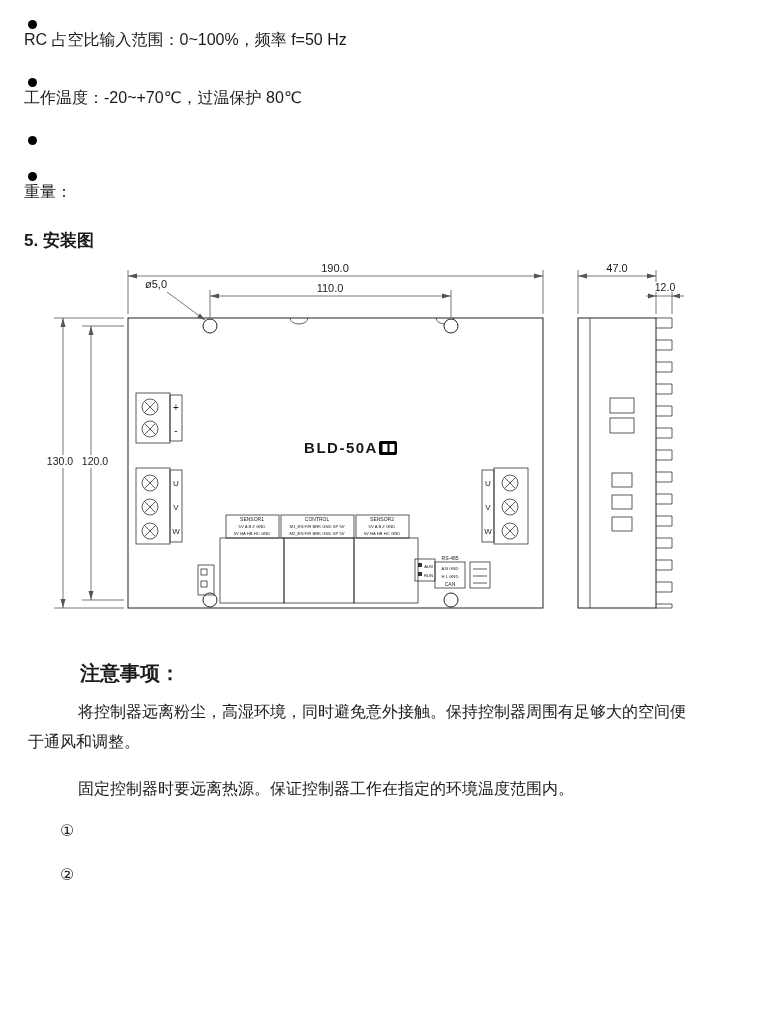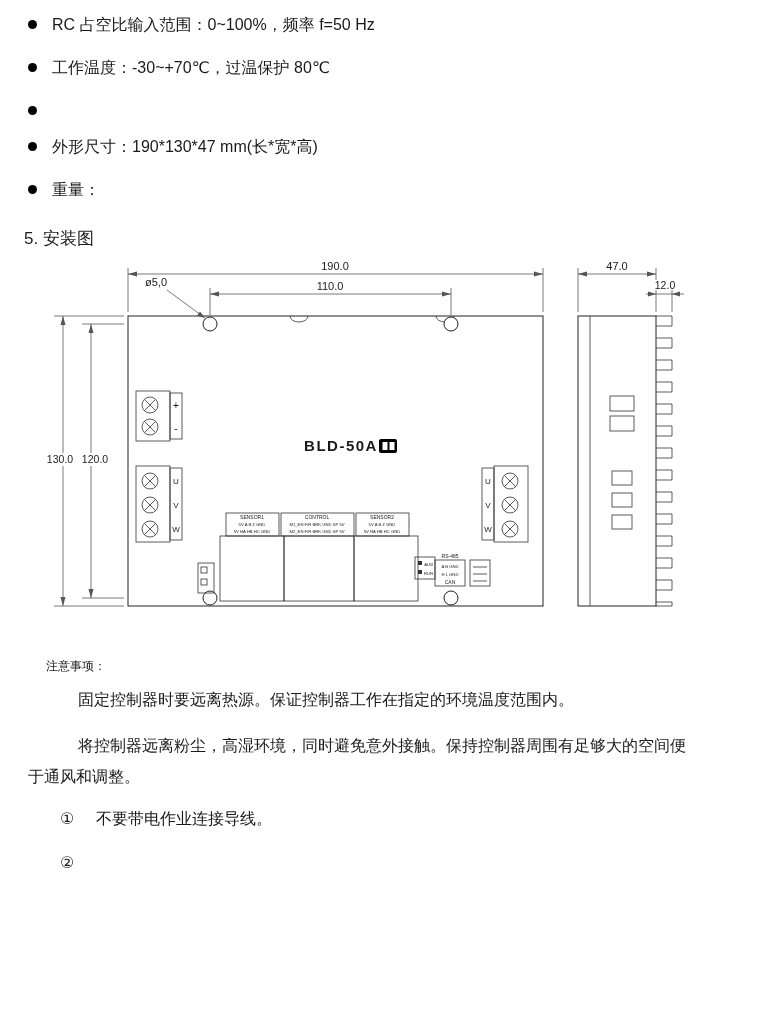--- a/index.html
+++ b/index.html
@@ -1,23 +1,23 @@
 <!DOCTYPE html>
 <html><head>
 <meta charset="utf-8">
 <style>
   html,body{margin:0;padding:0;background:#fff;}
   body{width:761px;height:1030px;overflow:hidden;color:#1a1a1a;
        font-family:"Liberation Sans","DejaVu Sans",sans-serif;}
   .page{padding:14px 24px 0 24px;}
-  .spec-item{display:flex;align-items:flex-start;font-size:16px;line-height:22px;margin-bottom:21px;}
+  .spec-item{display:flex;align-items:flex-start;font-size:16px;line-height:22px;margin-bottom:21px;flex-direction:column;}
   .dot{width:9px;height:9px;border-radius:50%;background:#000;margin:6px 15px 0 4px;flex:none;}
-  .sec-heading{font-size:17px;font-weight:400;margin:26px 0 6px 0;}
+  .sec-heading{font-size:17px;font-weight:700;margin:26px 0 6px 0;}
   .diagram-wrap{margin:4px 0 0 14px;}
-  .notes-title{font-size:12px;margin:18px 0 10px 22px;}
+  .notes-title{font-size:20px;margin:18px 0 10px 56px;font-weight:bold;}
   .para{font-size:16px;line-height:1.9;margin:0 0 16px 4px;width:672px;text-indent:50px;}
   .num-item{display:flex;font-size:16px;line-height:22px;margin:0 0 22px 36px;}
   .num-item .num{width:36px;flex:none;}
   svg text{font-family:"Liberation Sans","DejaVu Sans",sans-serif;fill:#1a1a1a;}
   .dim{font-size:11px;}
   .dim-sm{font-size:10.5px;}
   .term{font-size:8px;}
   .pm{font-size:10px;}
   .model{font-size:15px;font-weight:bold;letter-spacing:1.5px;}
   .tiny-title{font-size:5px;}
@@ -33,28 +33,24 @@
 
 <div class="page">
 
   <div>
     <div class="spec-item">
       <span class="dot"></span>
       <span>RC 占空比输入范围：0~100%，频率 f=50 Hz</span>
     </div>
     <div class="spec-item">
       <span class="dot"></span>
-      <span>工作温度：-30~+70℃，过温保护 80℃</span>
-    </div>
-    <div class="spec-item">
-      <span class="dot"></span>
-    </div>
-    <div class="spec-item">
-      <span class="dot"></span>
-      <span>外形尺寸：190*130*47 mm(长*宽*高)</span>
+      <span>工作温度：-20~+70℃，过温保护 80℃</span>
+    </div>
+    <div class="spec-item">
+      <span class="dot"></span>
     </div>
     <div class="spec-item">
       <span class="dot"></span>
       <span>重量：</span>
     </div>
   </div>
 
   <div class="sec-heading">5. 安装图</div>
 
   <div class="diagram-wrap">
@@ -232,24 +228,23 @@
         <line class="ln" x1="608" y1="38" x2="646" y2="38"></line>
         <polygon class="ah" points="618,38 610,35.5 610,40.5"></polygon>
         <polygon class="ah" points="634,38 642,35.5 642,40.5"></polygon>
         <rect class="mask" x="612" y="24" width="29" height="10"></rect>
         <text class="dim-sm" x="627" y="33" text-anchor="middle">12.0</text>
       </g>
     </svg>
   </div>
 
   <div class="notes-title">注意事项：</div>
+  <p class="para">将控制器远离粉尘，高湿环境，同时避免意外接触。保持控制器周围有足够大的空间便于通风和调整。</p>
   <p class="para">固定控制器时要远离热源。保证控制器工作在指定的环境温度范围内。</p>
-  <p class="para">将控制器远离粉尘，高湿环境，同时避免意外接触。保持控制器周围有足够大的空间便于通风和调整。</p>
 
   <div class="num-item">
     <span class="num">①</span>
-    <span>不要带电作业连接导线。</span>
   </div>
   <div class="num-item">
     <span class="num">②</span>
   </div>
 
 </div>
 
 </body></html>

